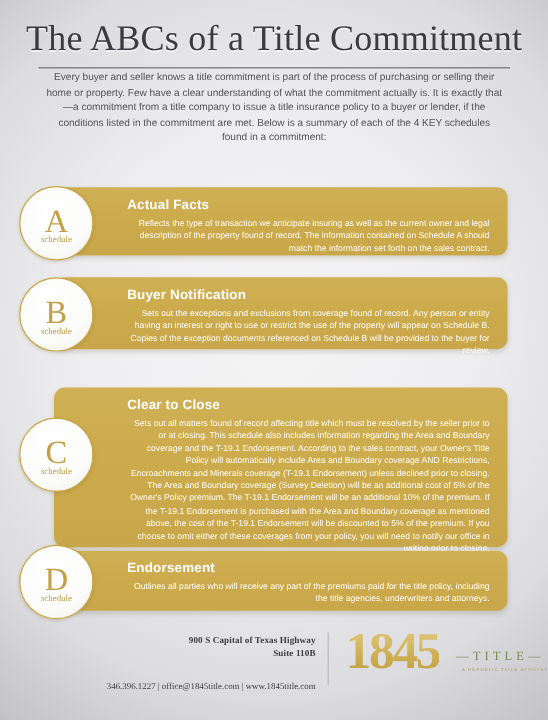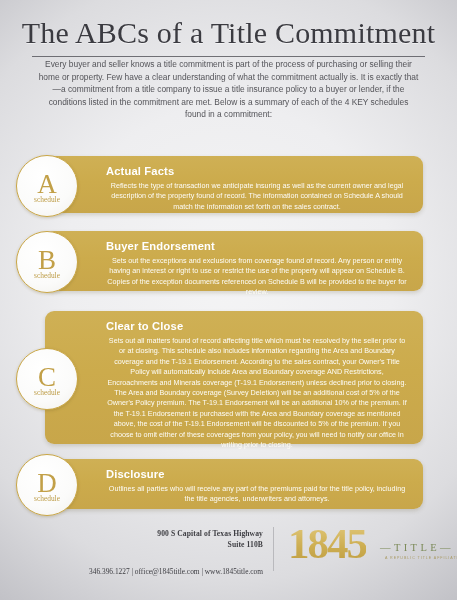--- a/index.html
+++ b/index.html
@@ -39,42 +39,42 @@
     border-radius:9px;
     box-shadow:0 2px 4px rgba(90,80,40,.20);
   }
   .panel-inner{padding:9px 15px 10px 61px;}
   .sched-title{
     font-size:11.2px;font-weight:bold;color:#ffffff;
     letter-spacing:.15px;margin:0 0 3px 0;line-height:13px;
   }
   .sched-body{
     font-size:7.2px;line-height:10.4px;color:#fdfcf7;margin:0;
-    text-align:center;
+    text-align:right;
   }
   .badge{
     position:absolute;left:16px;width:60px;height:60px;border-radius:50%;
     background:radial-gradient(circle at 42% 34%, #ffffff 0%, #fbfbfa 60%, #f1f0ec 100%);
     border:1.4px solid #c9a646;
     box-shadow:0 1px 3px rgba(120,100,40,.28);
     display:flex;flex-direction:column;align-items:center;justify-content:center;
   }
   .badge-letter{
     font-family:"Liberation Serif", serif;
     font-size:27px;line-height:26px;color:#c2a048;font-weight:400;
     margin-top:2px;
   }
   .badge-sub{
     font-family:"Liberation Serif", serif;
     font-size:7.4px;line-height:8px;color:#bd9c45;margin-top:-1px;
   }
   
   #row-a .panel{top:0;}
   #row-b .panel{top:0;}
-  #row-c .panel{top:0;}
+  #row-c .panel{top:12px;}
   #row-d .panel{top:0;}
   
   .footer{position:absolute;left:0;top:523px;width:457px;height:60px;margin-left:36px;}
   .addr{
     position:absolute;left:18px;top:5px;width:209px;text-align:right;
     font-family:"Liberation Serif", serif;
     font-size:7.6px;line-height:11.4px;color:#3d3d42;font-weight:bold;
     letter-spacing:.1px;
   }
   .contact{
@@ -125,21 +125,21 @@
     </div>
     <div class="badge" style="top:-1px;">
       <span class="badge-letter">A</span>
       <span class="badge-sub">schedule</span>
     </div>
   </div>
 
   <div class="row" id="row-b" style="top:231px;height:62px;">
     <div class="panel" style="height:60px;">
       <div class="panel-inner">
-        <div class="sched-title">Buyer Endorsement</div>
+        <div class="sched-title">Buyer Notification</div>
         <div class="sched-body">Sets out the exceptions and exclusions from coverage found of record. Any person or entity having an interest or right to use or restrict the use of the property will appear on Schedule B. Copies of the exception documents referenced on Schedule B will be provided to the buyer for review.</div>
       </div>
     </div>
     <div class="badge" style="top:0px;">
       <span class="badge-letter">B</span>
       <span class="badge-sub">schedule</span>
     </div>
   </div>
 
   <div class="row" id="row-c" style="top:311px;height:135px;">
@@ -151,21 +151,21 @@
     </div>
     <div class="badge" style="top:37px;">
       <span class="badge-letter">C</span>
       <span class="badge-sub">schedule</span>
     </div>
   </div>
 
   <div class="row" id="row-d" style="top:459px;height:52px;">
     <div class="panel" style="height:50px;">
       <div class="panel-inner">
-        <div class="sched-title">Disclosure</div>
+        <div class="sched-title">Endorsement</div>
         <div class="sched-body">Outlines all parties who will receive any part of the premiums paid for the title policy, including the title agencies, underwriters and attorneys.</div>
       </div>
     </div>
     <div class="badge" style="top:-5px;">
       <span class="badge-letter">D</span>
       <span class="badge-sub">schedule</span>
     </div>
   </div>
 
   <div class="footer">

